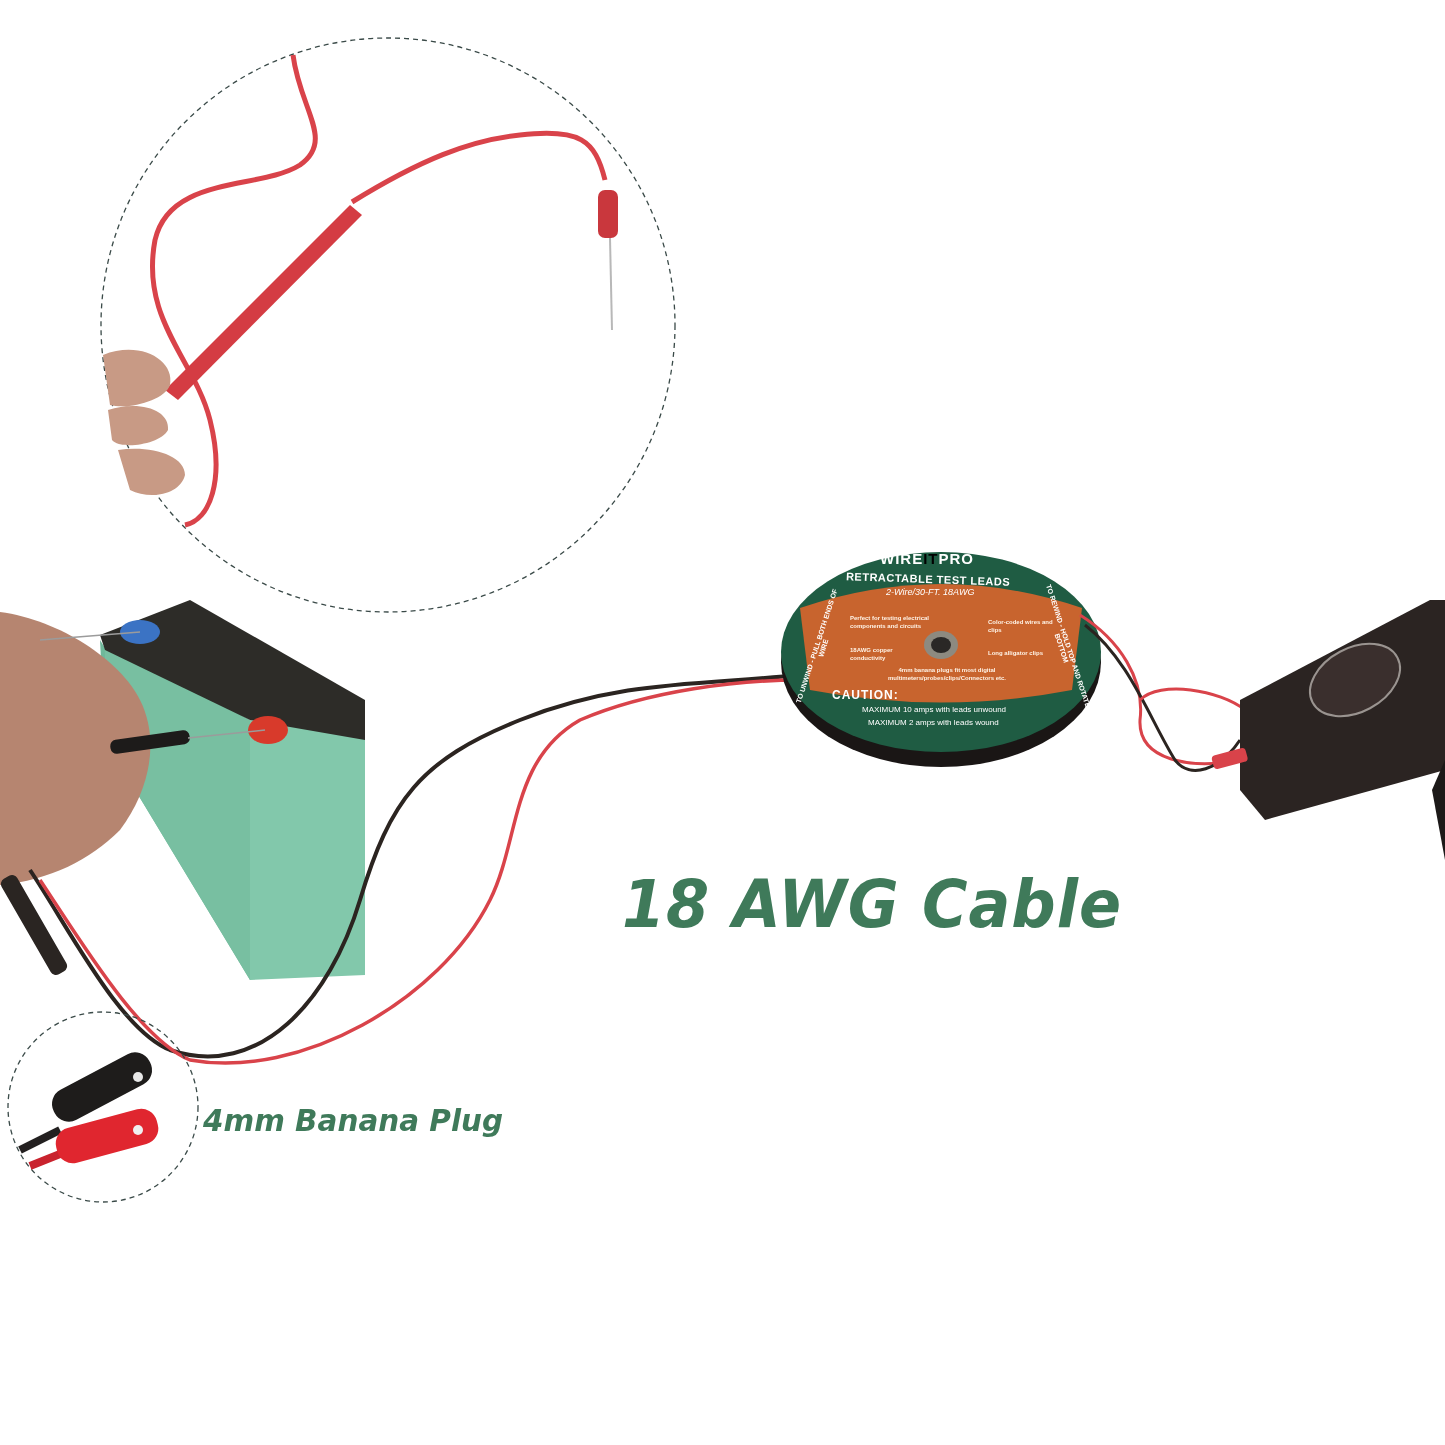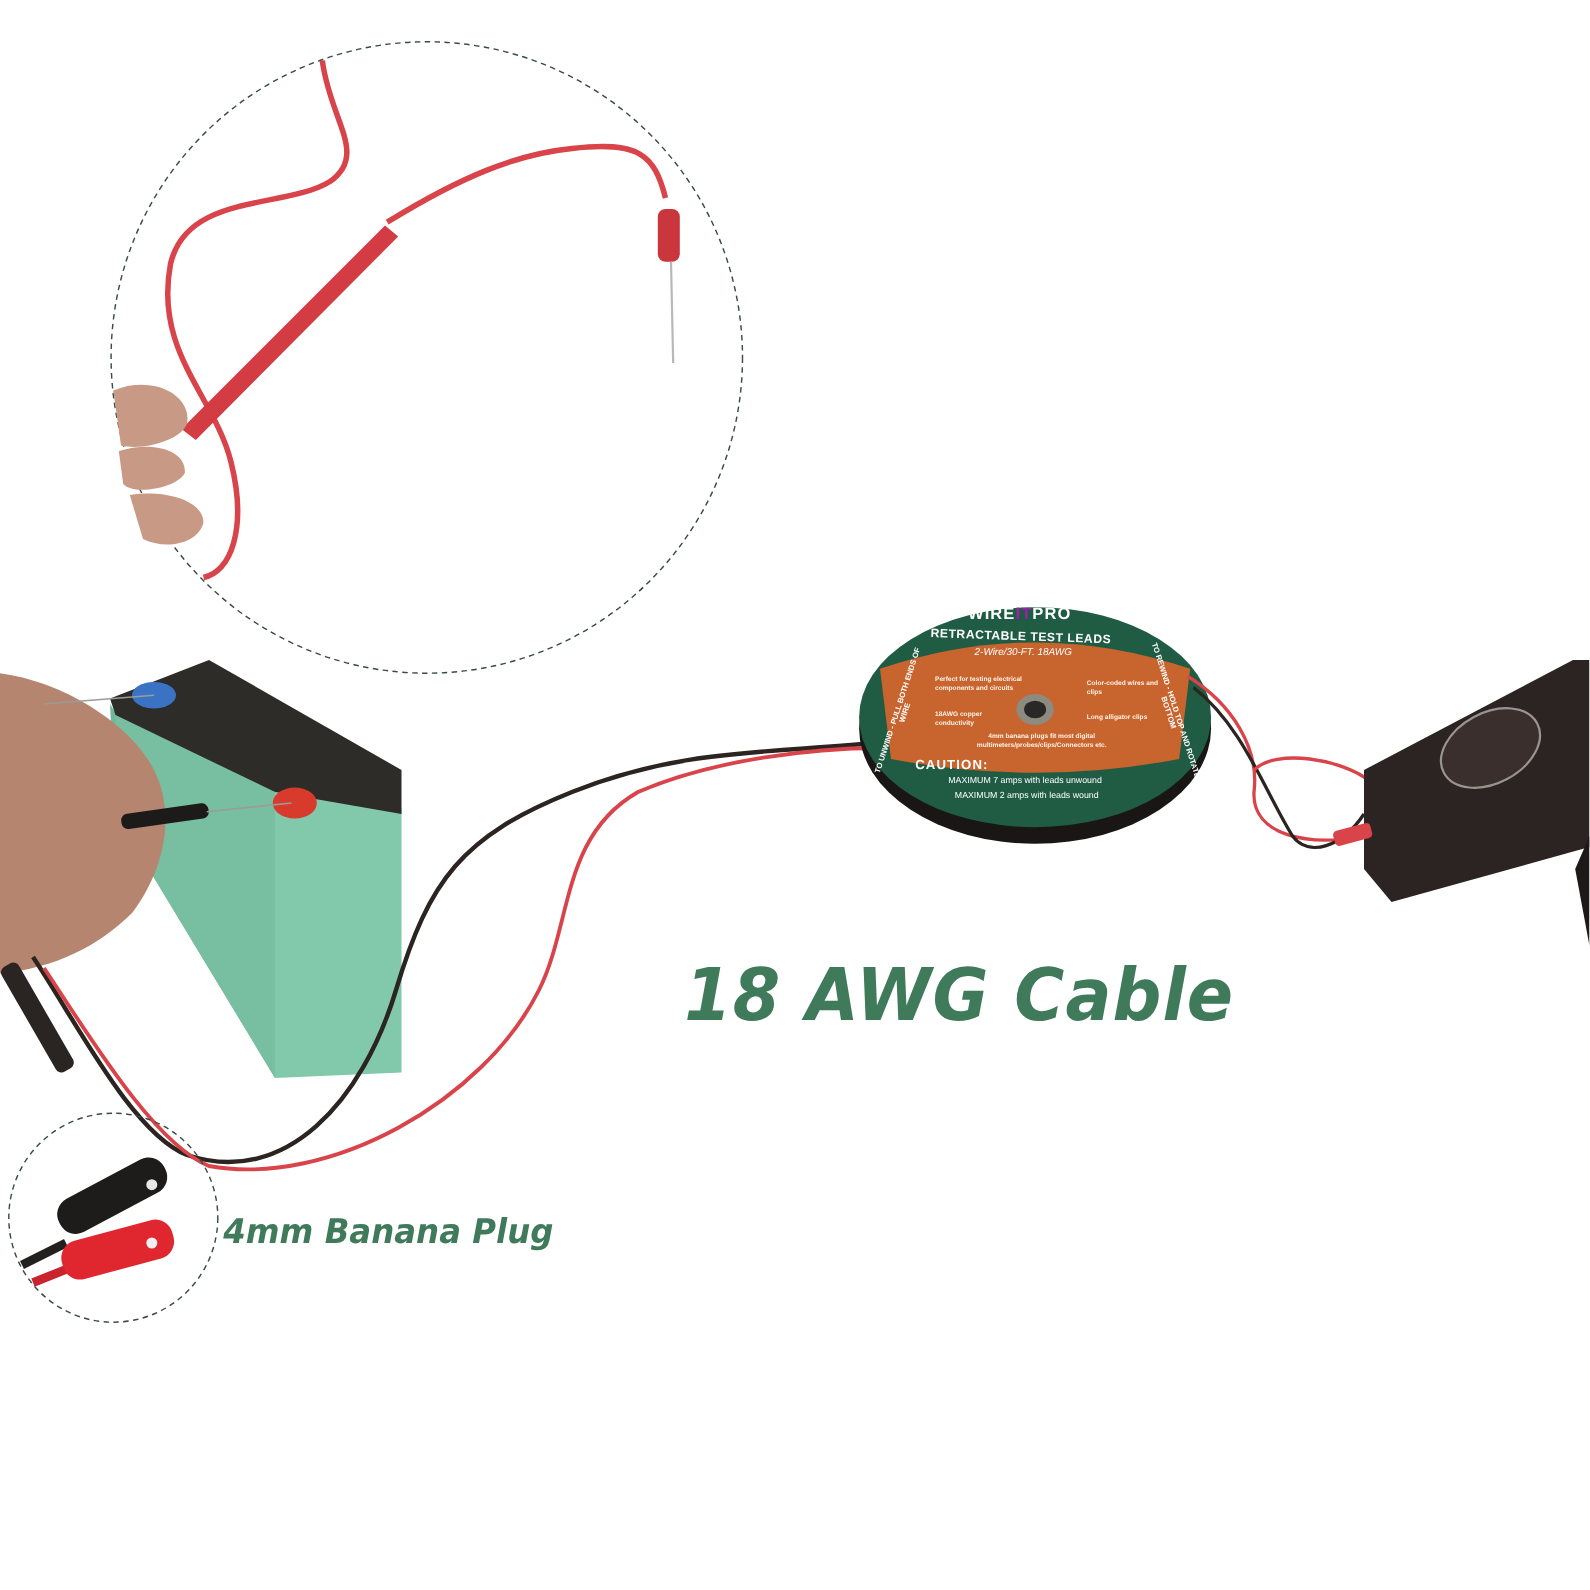--- a/index.html
+++ b/index.html
@@ -67,32 +67,32 @@
     <circle cx="138" cy="1077" r="5" fill="#e8e8e8"></circle>
   </g>
   <g>
     <path d="M30 1166 L 70 1150" stroke="#c9232e" stroke-width="8"></path>
     <rect x="55" y="1118" width="104" height="36" rx="16" fill="#e0262f" transform="rotate(-15 107 1136)"></rect>
     <circle cx="138" cy="1130" r="5" fill="#f0f0f0"></circle>
   </g>
 </svg>
 
 <div class="reel-label" style="left:880px;top:550px;font-size:15px;font-weight:bold;letter-spacing:1px;color:#ffffff;">
-  <span>WIRE</span><span style="color:#a21caf">IT</span><span>PRO</span>
+  <span>WIRE</span><span style="color:#000000">IT</span><span>PRO</span>
 </div>
 <div class="reel-label" style="left:846px;top:573px;font-size:11px;font-weight:bold;color:#ffffff;letter-spacing:0.5px;transform:rotate(2deg);">RETRACTABLE TEST LEADS</div>
 <div class="reel-label" style="left:886px;top:587px;font-size:9px;font-style:italic;color:#ffffff;text-align:right;">2-Wire/30-FT. 18AWG</div>
 
 <div class="reel-label" style="left:850px;top:614px;width:105px;white-space:normal;font-size:6px;font-weight:bold;color:#fff3e6;line-height:8px;">Perfect for testing electrical components and circuits</div>
 <div class="reel-label" style="left:988px;top:618px;width:70px;white-space:normal;font-size:6px;font-weight:bold;color:#fff3e6;line-height:8px;">Color-coded wires and clips</div>
 <div class="reel-label" style="left:850px;top:646px;width:60px;white-space:normal;font-size:6px;font-weight:bold;color:#fff3e6;line-height:8px;">18AWG copper conductivity</div>
 <div class="reel-label" style="left:988px;top:650px;font-size:6px;font-weight:bold;color:#fff3e6;">Long alligator clips</div>
 <div class="reel-label" style="left:872px;top:666px;width:150px;white-space:normal;text-align:center;font-size:6px;font-weight:bold;color:#fff3e6;line-height:8px;">4mm banana plugs fit most digital multimeters/probes/clips/Connectors etc.</div>
 
 <div class="reel-label" style="left:760px;top:640px;width:120px;font-size:7px;font-weight:bold;color:#ffffff;transform:rotate(-72deg);transform-origin:center;text-align:center;white-space:normal;">TO UNWIND - PULL BOTH ENDS OF WIRE</div>
 <div class="reel-label" style="left:1000px;top:640px;width:130px;font-size:7px;font-weight:bold;color:#ffffff;transform:rotate(72deg);transform-origin:center;text-align:center;white-space:normal;">TO REWIND - HOLD TOP AND ROTATE BOTTOM</div>
 
 <div class="reel-label" style="left:832px;top:688px;font-size:12px;font-weight:bold;color:#ffffff;letter-spacing:1px;">CAUTION:</div>
-<div class="reel-label" style="left:862px;top:705px;font-size:8px;color:#ffffff;">MAXIMUM 7 amps with leads unwound</div>
+<div class="reel-label" style="left:862px;top:705px;font-size:8px;color:#ffffff;">MAXIMUM 10 amps with leads unwound</div>
 <div class="reel-label" style="left:868px;top:718px;font-size:8px;color:#ffffff;">MAXIMUM 2 amps with leads wound</div>
 
 <div class="headline">18 AWG Cable</div>
 <div class="subline">4mm Banana Plug</div>
 
 </body></html>

